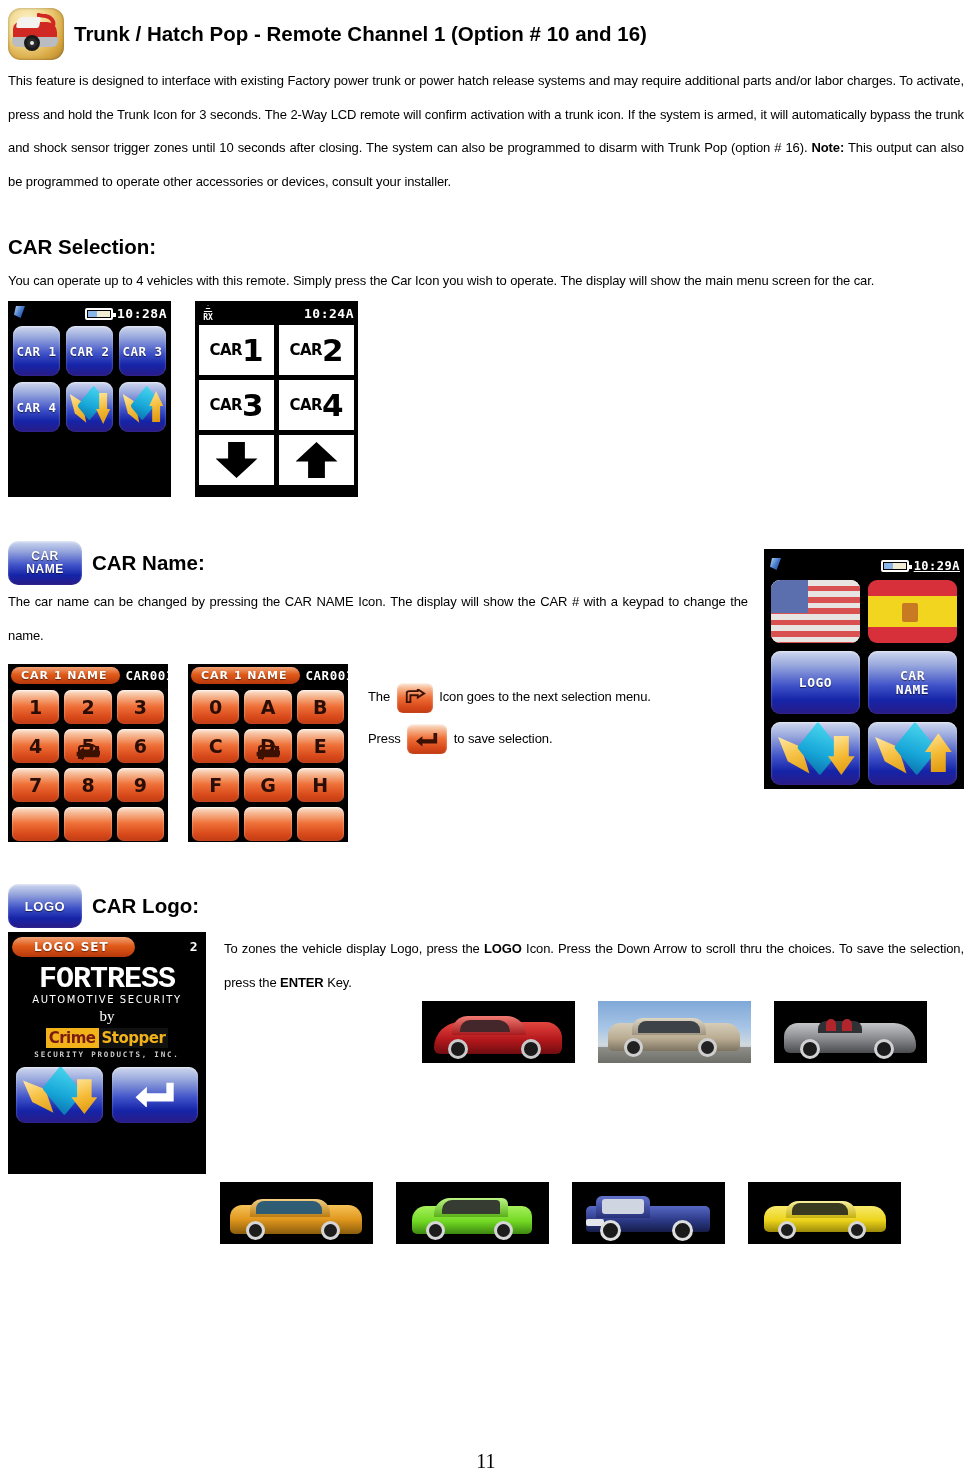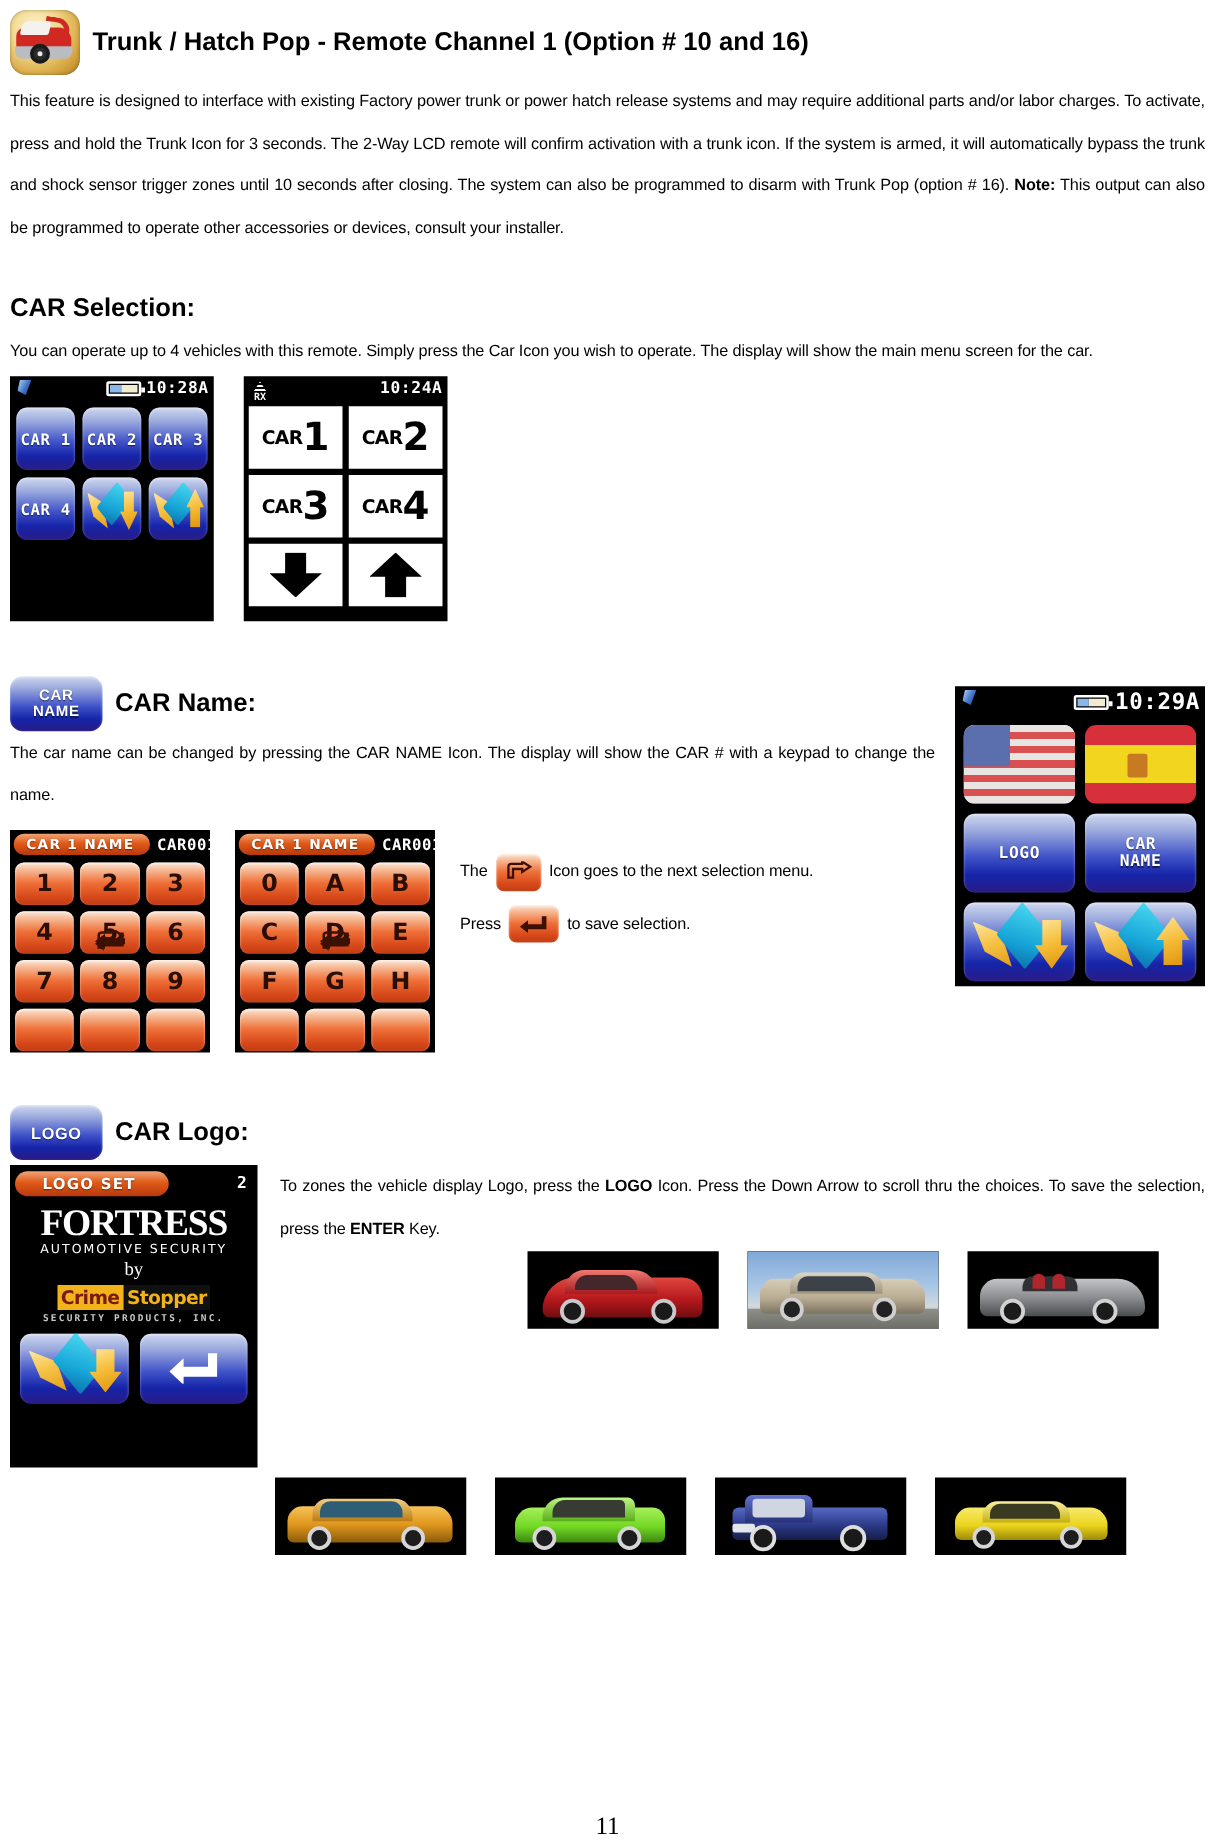--- a/index.html
+++ b/index.html
@@ -69,22 +69,22 @@
     content:""; position:absolute; left:3px; top:3px; width:4px; height:4px;
     border-radius:50%; background:#e8e8e8;
   }
 
   
   .lcd {
     background: #000; position: relative; overflow: hidden;
     font-family: "DejaVu Sans Mono", monospace;
   }
   .lcd-status {
-    height: 20px; display: flex; align-items: flex-start; justify-content: space-between;
-    padding: 2px 4px 0 3px;
+    height: 20px; display: flex; align-items: flex-end; justify-content: space-between;
+    padding: 14px 4px 0 3px;
   }
   .lcd-clock { color:#fff; font-size: 13px; font-weight: bold; letter-spacing: .5px; }
   .sat-icon { width: 16px; height: 16px; position: relative; }
   .sat-icon .dish {
     position:absolute; left:3px; top:1px; width:11px; height:12px;
     background: linear-gradient(120deg,#bcd8f5 0%, #3f74c9 55%, #1c3f87 100%);
     clip-path: polygon(18% 0%, 100% 0%, 60% 100%, 0% 72%);
   }
   .rx-icon { width:20px; height:18px; color:#fff; font-size:8px; font-weight:bold;
              display:flex; flex-direction:column; align-items:center; justify-content:flex-end;
@@ -449,21 +449,21 @@
     <div class="lcd" style="width:200px;height:240px;flex:0 0 auto;margin-top:-36px;">
       <div class="lcd-status" style="height:24px;">
         <div class="sat-icon">
             <div class="dish"></div>
           </div>
         <div style="display:flex;align-items:center;gap:5px;">
           <div class="battery">
               <div class="fill"></div>
               <div class="fill2"></div>
             </div>
-          <div class="lcd-clock" style="font-size:18px;">10:29A</div>
+          <div class="lcd-clock" style="font-size:12px;text-decoration:underline;">10:29A</div>
         </div>
       </div>
       <div class="lcd-grid" style="grid-template-columns:1fr 1fr; grid-template-rows:repeat(3,63px); gap:8px; padding:7px;">
 
         <div style="border-radius:9px;overflow:hidden;position:relative;background:#fff;">
           <div style="position:absolute;inset:0;
             background: repeating-linear-gradient(180deg,#e8e4e2 0 9%, #d8504f 9% 18%);">
             <div style="position:absolute;left:0;top:0;width:42%;height:52%;background:#5b6fae;"></div>
           </div>
         </div>
@@ -508,21 +508,21 @@
 
   <div style="display:flex; gap:18px; margin-top:4px;">
 
     <div class="lcd" style="width:198px;height:242px;flex:0 0 auto;">
       <div class="pill-head" style="height:26px;justify-content:space-between;padding:3px 8px 0 4px;">
         <div class="pill" style="font-size:12px;padding:3px 26px 3px 22px;">LOGO SET</div>
         <div class="pill-val" style="font-size:13px;">2</div>
       </div>
 
       <div style="padding:6px 6px 0 6px; text-align:center;">
-        <div style="font-family:Liberation Serif, serif;font-weight:bold;font-size:30px;color:#fff;letter-spacing:-1px;line-height:30px;">FORTRESS</div>
+        <div style="font-family:Liberation Mono, monospace;font-weight:bold;font-size:30px;color:#fff;letter-spacing:-1px;line-height:30px;">FORTRESS</div>
         <div style="font-family:'DejaVu Sans',sans-serif;font-weight:normal;font-size:10px;color:#fff;letter-spacing:1.6px;line-height:12px;">AUTOMOTIVE SECURITY</div>
         <div style="font-family:'Liberation Serif',serif;font-size:15px;color:#fff;line-height:19px;margin-top:1px;">by</div>
         <div style="display:inline-flex;align-items:stretch;margin-top:2px;">
           <span style="background:#f2b21a;color:#7a1a12;font-weight:bold;font-size:15px;padding:1px 3px;letter-spacing:-.5px;font-family:'DejaVu Sans',sans-serif;">Crime</span>
           <span style="background:#111;color:#f2b21a;font-weight:bold;font-size:15px;padding:1px 3px;letter-spacing:-.5px;font-family:'DejaVu Sans',sans-serif;">Stopper</span>
         </div>
         <div style="font-size:7.5px;color:#c9c9c9;letter-spacing:1.8px;font-weight:bold;margin-top:2px;">SECURITY PRODUCTS, INC.</div>
       </div>
 
       <div style="display:grid;grid-template-columns:1fr 1fr;gap:9px;padding:8px 8px 0 8px;">

